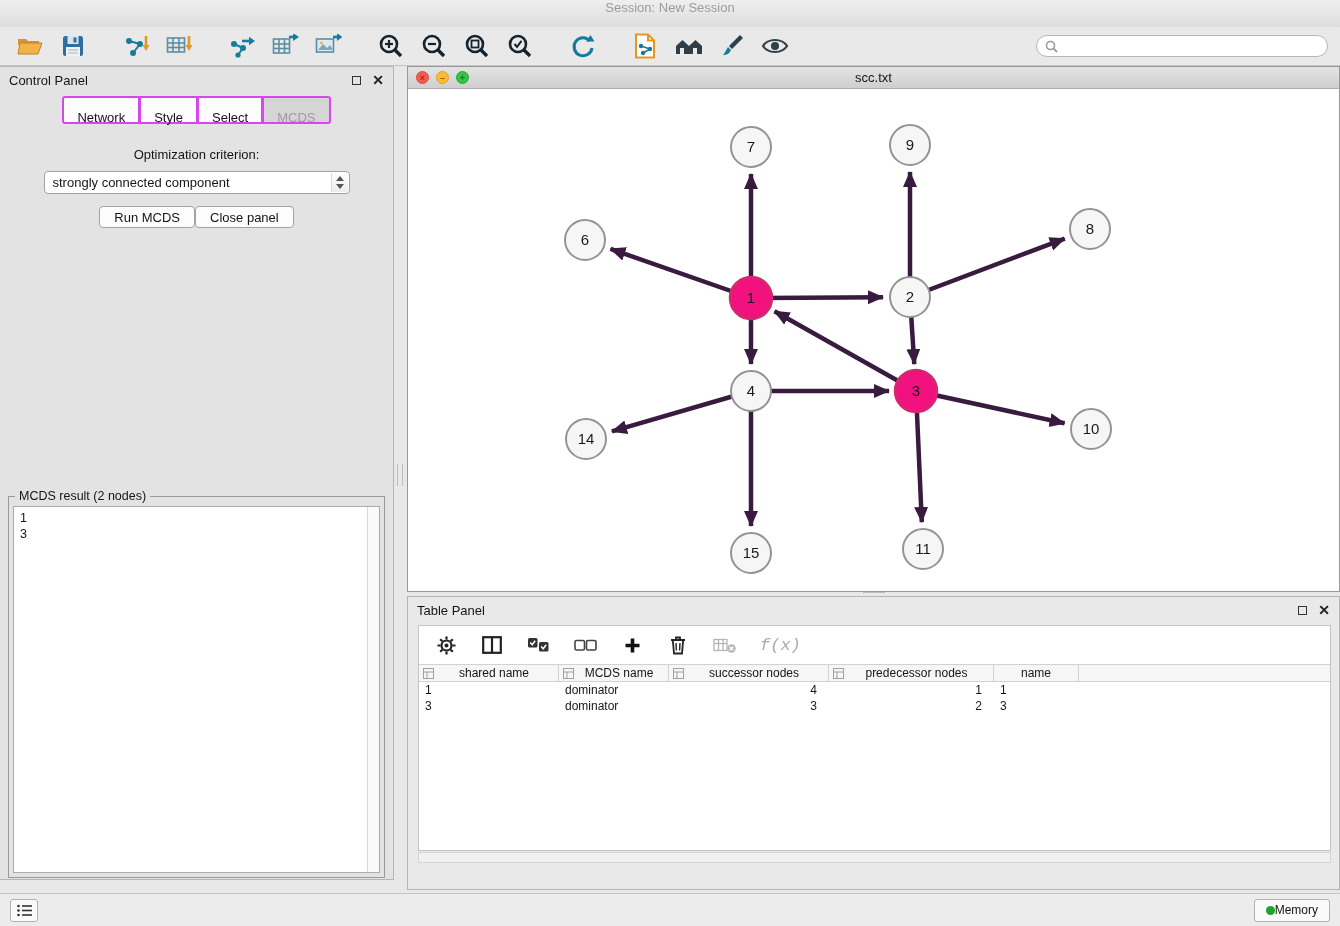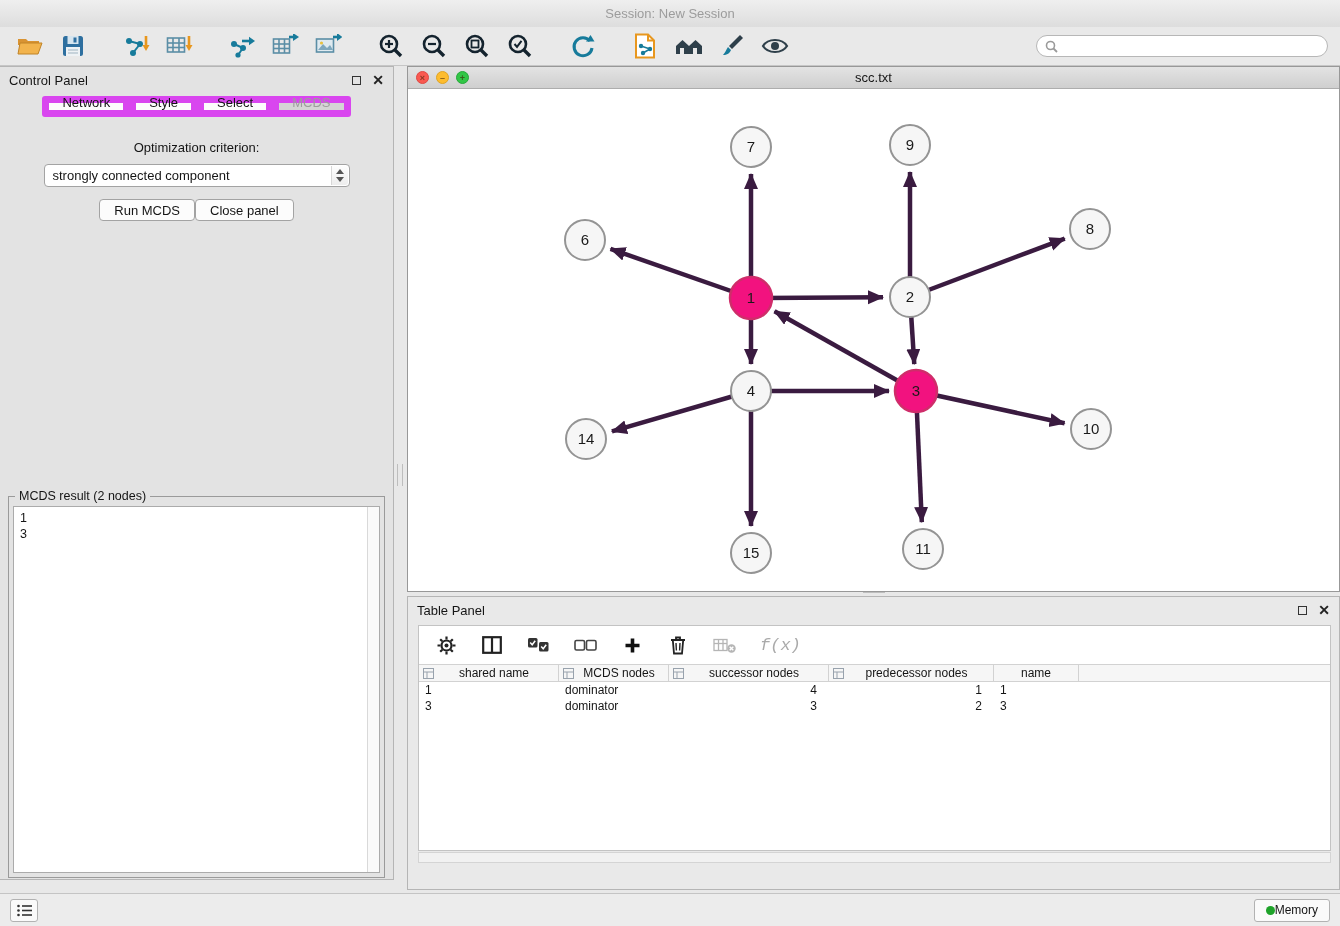--- a/index.html
+++ b/index.html
@@ -1,37 +1,37 @@
 <!DOCTYPE html>
 <html><head>
 <meta charset="utf-8">
 <style>
 *{margin:0;padding:0;box-sizing:border-box}
 html,body{width:1340px;height:926px}
 body{font-family:"Liberation Sans",sans-serif;background:#e8e8e8;position:relative;overflow:hidden;font-size:13px;color:#151515}
 svg{display:block}
 
 
-.titlebar{position:absolute;left:0;top:0;width:1340px;height:27px;background:linear-gradient(#efefef,#dddddd);display:flex;align-items:center;justify-content:center;color:#9c9c9c;font-size:13px}
+.titlebar{position:absolute;left:0;top:0;width:1340px;height:27px;background:linear-gradient(#efefef,#dddddd);display:flex;align-items:flex-start;justify-content:center;color:#9c9c9c;font-size:13px}
 
 
 .toolbar{position:absolute;left:0;top:27px;width:1340px;height:39px;background:#e9e9e9;border-bottom:1px solid #c6c6c6;display:flex;align-items:center;padding:0 12px;gap:7px}
 .tb-btn{width:36px;height:32px;display:flex;align-items:center;justify-content:center;border-radius:4px;cursor:default}
 .tb-sep{width:13px}
 .search{margin-left:auto;width:292px;height:22px;border:1px solid #b7b7b7;border-radius:11px;background:#fff;display:flex;align-items:center;padding:0 8px;gap:5px}
 .search input{border:none;outline:none;flex:1;font-size:12px;font-family:"Liberation Sans",sans-serif;background:transparent}
 
 
 .control-panel{position:absolute;left:0;top:66px;width:394px;height:814px;background:#e3e3e3;border:1px solid #b5b5b5;border-left:none}
 .panel-header{height:26px;display:flex;align-items:center;padding:0 9px;font-size:13px}
 .win-icons{margin-left:auto;display:flex;gap:11px;align-items:center}
 .float-box{width:9px;height:9px;border:1.6px solid #333;display:inline-block}
 .close-x{font-weight:bold;font-size:14px;color:#222;line-height:10px}
 .cp-tabs{display:flex;justify-content:center;margin-top:3px}
-.tab{height:21px;padding:0 13px;border:7px solid #d946ef;background:#fcfcfc;display:flex;align-items:flex-end;font-size:13px;margin-left:-1px;cursor:default}
+.tab{height:21px;padding:12px 13px;border:2px solid #d946ef;background:#fcfcfc;display:flex;align-items:flex-start;font-size:13px;margin-left:-1px;cursor:default}
 .tab:first-child{border-radius:3px 0 0 3px;margin-left:0}
 .tab:last-child{border-radius:0 3px 3px 0}
 .tab.active{background:#d5d5d5;color:#9d9d9d}
 .opt-label{text-align:center;margin-top:23px;font-size:13px}
 .dropdown{margin:9px auto 0;width:306px;height:23px;border:1px solid #a3a3a3;border-radius:4px;background:#fff;display:flex;align-items:center;padding:0 0 0 8px;font-size:13px;position:relative}
 .dd-arrows{position:absolute;right:1px;top:1px;bottom:1px;width:17px;display:flex;align-items:center;justify-content:center;border-left:1px solid #d7d7d7;background:linear-gradient(#fdfdfd,#ededed);border-radius:0 3px 3px 0}
 .btn-row{display:flex;justify-content:center;margin-top:12px}
 .btn{height:22px;padding:0 14px;border:1px solid #a3a3a3;border-radius:4px;background:#fcfcfc;font-size:13px;display:flex;align-items:center;cursor:default}
 .result-group{position:absolute;left:8px;top:429px;width:377px;height:382px;border:1px solid #9a9a9a}
 .result-title{position:absolute;top:-8px;left:6px;background:#e3e3e3;padding:0 4px;font-size:12.5px}
@@ -464,21 +464,21 @@
             <line x1="4" y1="4" x2="4" y2="10.5" stroke="#98a2ad"></line>
           </svg>
         <span class="lbl">shared name</span>
       </div>
       <div class="th c1">
         <svg width="11" height="11" viewBox="0 0 11 11">
             <rect x="0.5" y="0.5" width="10" height="10" fill="none" stroke="#98a2ad"></rect>
             <line x1="0.5" y1="4" x2="10.5" y2="4" stroke="#98a2ad"></line>
             <line x1="4" y1="4" x2="4" y2="10.5" stroke="#98a2ad"></line>
           </svg>
-        <span class="lbl">MCDS nodes</span>
+        <span class="lbl">MCDS name</span>
       </div>
       <div class="th c2">
         <svg width="11" height="11" viewBox="0 0 11 11">
             <rect x="0.5" y="0.5" width="10" height="10" fill="none" stroke="#98a2ad"></rect>
             <line x1="0.5" y1="4" x2="10.5" y2="4" stroke="#98a2ad"></line>
             <line x1="4" y1="4" x2="4" y2="10.5" stroke="#98a2ad"></line>
           </svg>
         <span class="lbl">successor nodes</span>
       </div>
       <div class="th c3">

